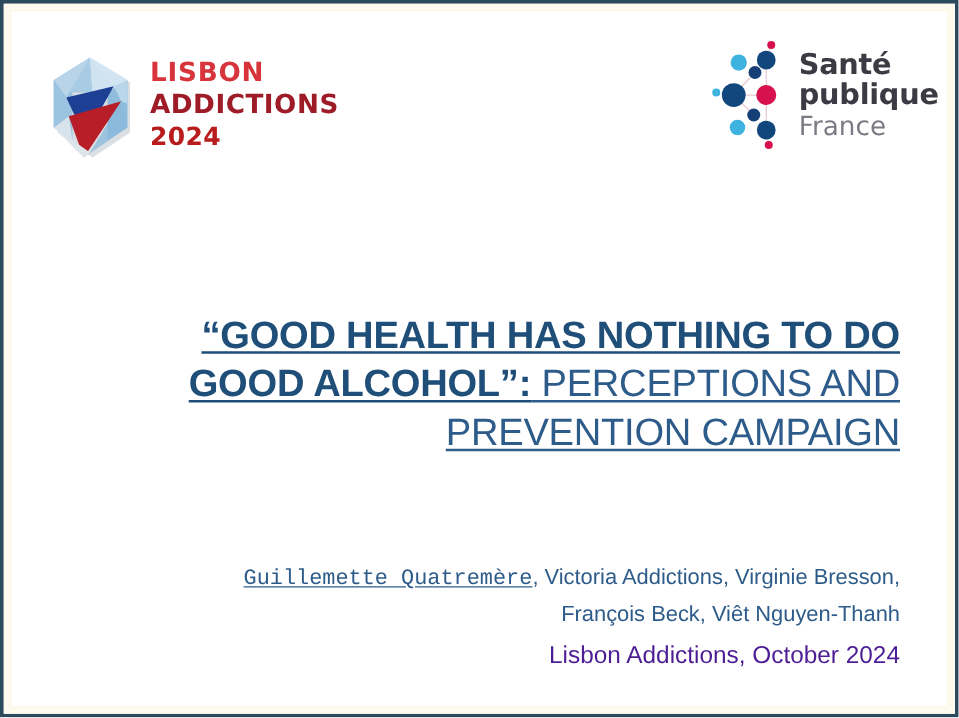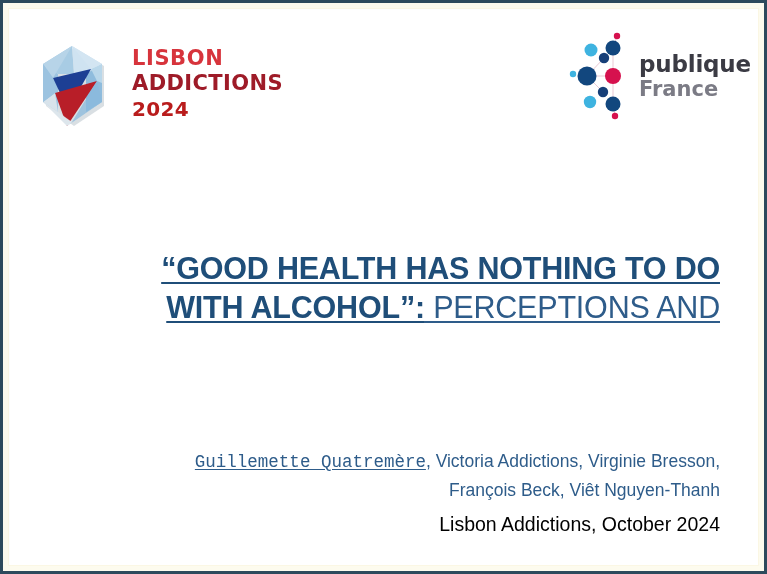--- a/index.html
+++ b/index.html
@@ -60,21 +60,21 @@
     align-items: center;
   }
   .la-mark {
     position: relative;
     width: 78px;
     height: 96px;
     flex: none;
   }
   .la-mark svg { display: block; }
   .la-words {
-    margin-left: 20px;
+    margin-left: 8px;
     line-height: 1.18;
   }
   .la-lisbon {
     font-family: "DejaVu Sans", sans-serif;
     font-weight: bold;
     font-size: 21px;
     letter-spacing: 0.6px;
     color: #d7343c;
   }
   .la-addictions {
@@ -114,21 +114,21 @@
   .spf-sante,
   .spf-publique {
     font-family: "DejaVu Sans", sans-serif;
     font-weight: bold;
     font-size: 23px;
     color: #3b3b44;
     letter-spacing: -0.2px;
   }
   .spf-france {
     font-family: "DejaVu Sans", sans-serif;
-    font-weight: bold;
+    font-weight: normal;
     font-size: 21px;
     color: #7b7b85;
     letter-spacing: 0px;
     margin-top: 1px;
   }
 
   
   .title {
     position: absolute;
     left: 60px;
@@ -177,21 +177,21 @@
   
   .conference {
     position: absolute;
     left: 60px;
     top: 511px;
     width: 660px;
     text-align: right;
     font-family: "Liberation Sans", sans-serif;
     font-size: 19.5px;
     line-height: 26px;
-    color: #000000;
+    color: #4c1d95;
   }
 </style>
 </head>
 <body>
 
 <div class="slide">
 
   <div class="frame-outer"></div>
   <div class="frame-inner"></div>
   <div class="frame-inner2"></div>
@@ -262,29 +262,31 @@
           <circle cx="22" cy="46" r="9.5" fill="#12477e"></circle>
           <circle cx="48" cy="46" r="8" fill="#d6114e"></circle>
           <circle cx="8" cy="44" r="3.2" fill="#3eb3e0"></circle>
           <circle cx="38" cy="62" r="5.2" fill="#163f78"></circle>
           <circle cx="25" cy="72" r="6.2" fill="#3eb3e0"></circle>
           <circle cx="48" cy="74" r="7.5" fill="#12477e"></circle>
           <circle cx="50" cy="86" r="3.2" fill="#d6114e"></circle>
         </svg>
       </div>
       <div class="spf-words">
+        <div class="spf-sante">Santé</div>
         <div class="spf-publique">publique</div>
         <div class="spf-france">France</div>
       </div>
     </div>
   </div>
 
   <div class="title">
     <span class="tline"><span class="quoted u">“GOOD HEALTH HAS NOTHING TO DO</span></span>
-    <span class="tline"><span class="quoted u">WITH ALCOHOL”:</span><span class="u"> PERCEPTIONS AND</span></span>
+    <span class="tline"><span class="quoted u">GOOD ALCOHOL”:</span><span class="u"> PERCEPTIONS AND</span></span>
+    <span class="tline u">PREVENTION CAMPAIGN</span>
   </div>
 
   <div class="authors">
     <div><span class="lead">Guillemette Quatremère</span><span>, Victoria Addictions, Virginie Bresson,</span></div>
     <div>François Beck, Viêt Nguyen-Thanh</div>
   </div>
 
   <div class="conference">Lisbon Addictions, October 2024</div>
 
 </div>

